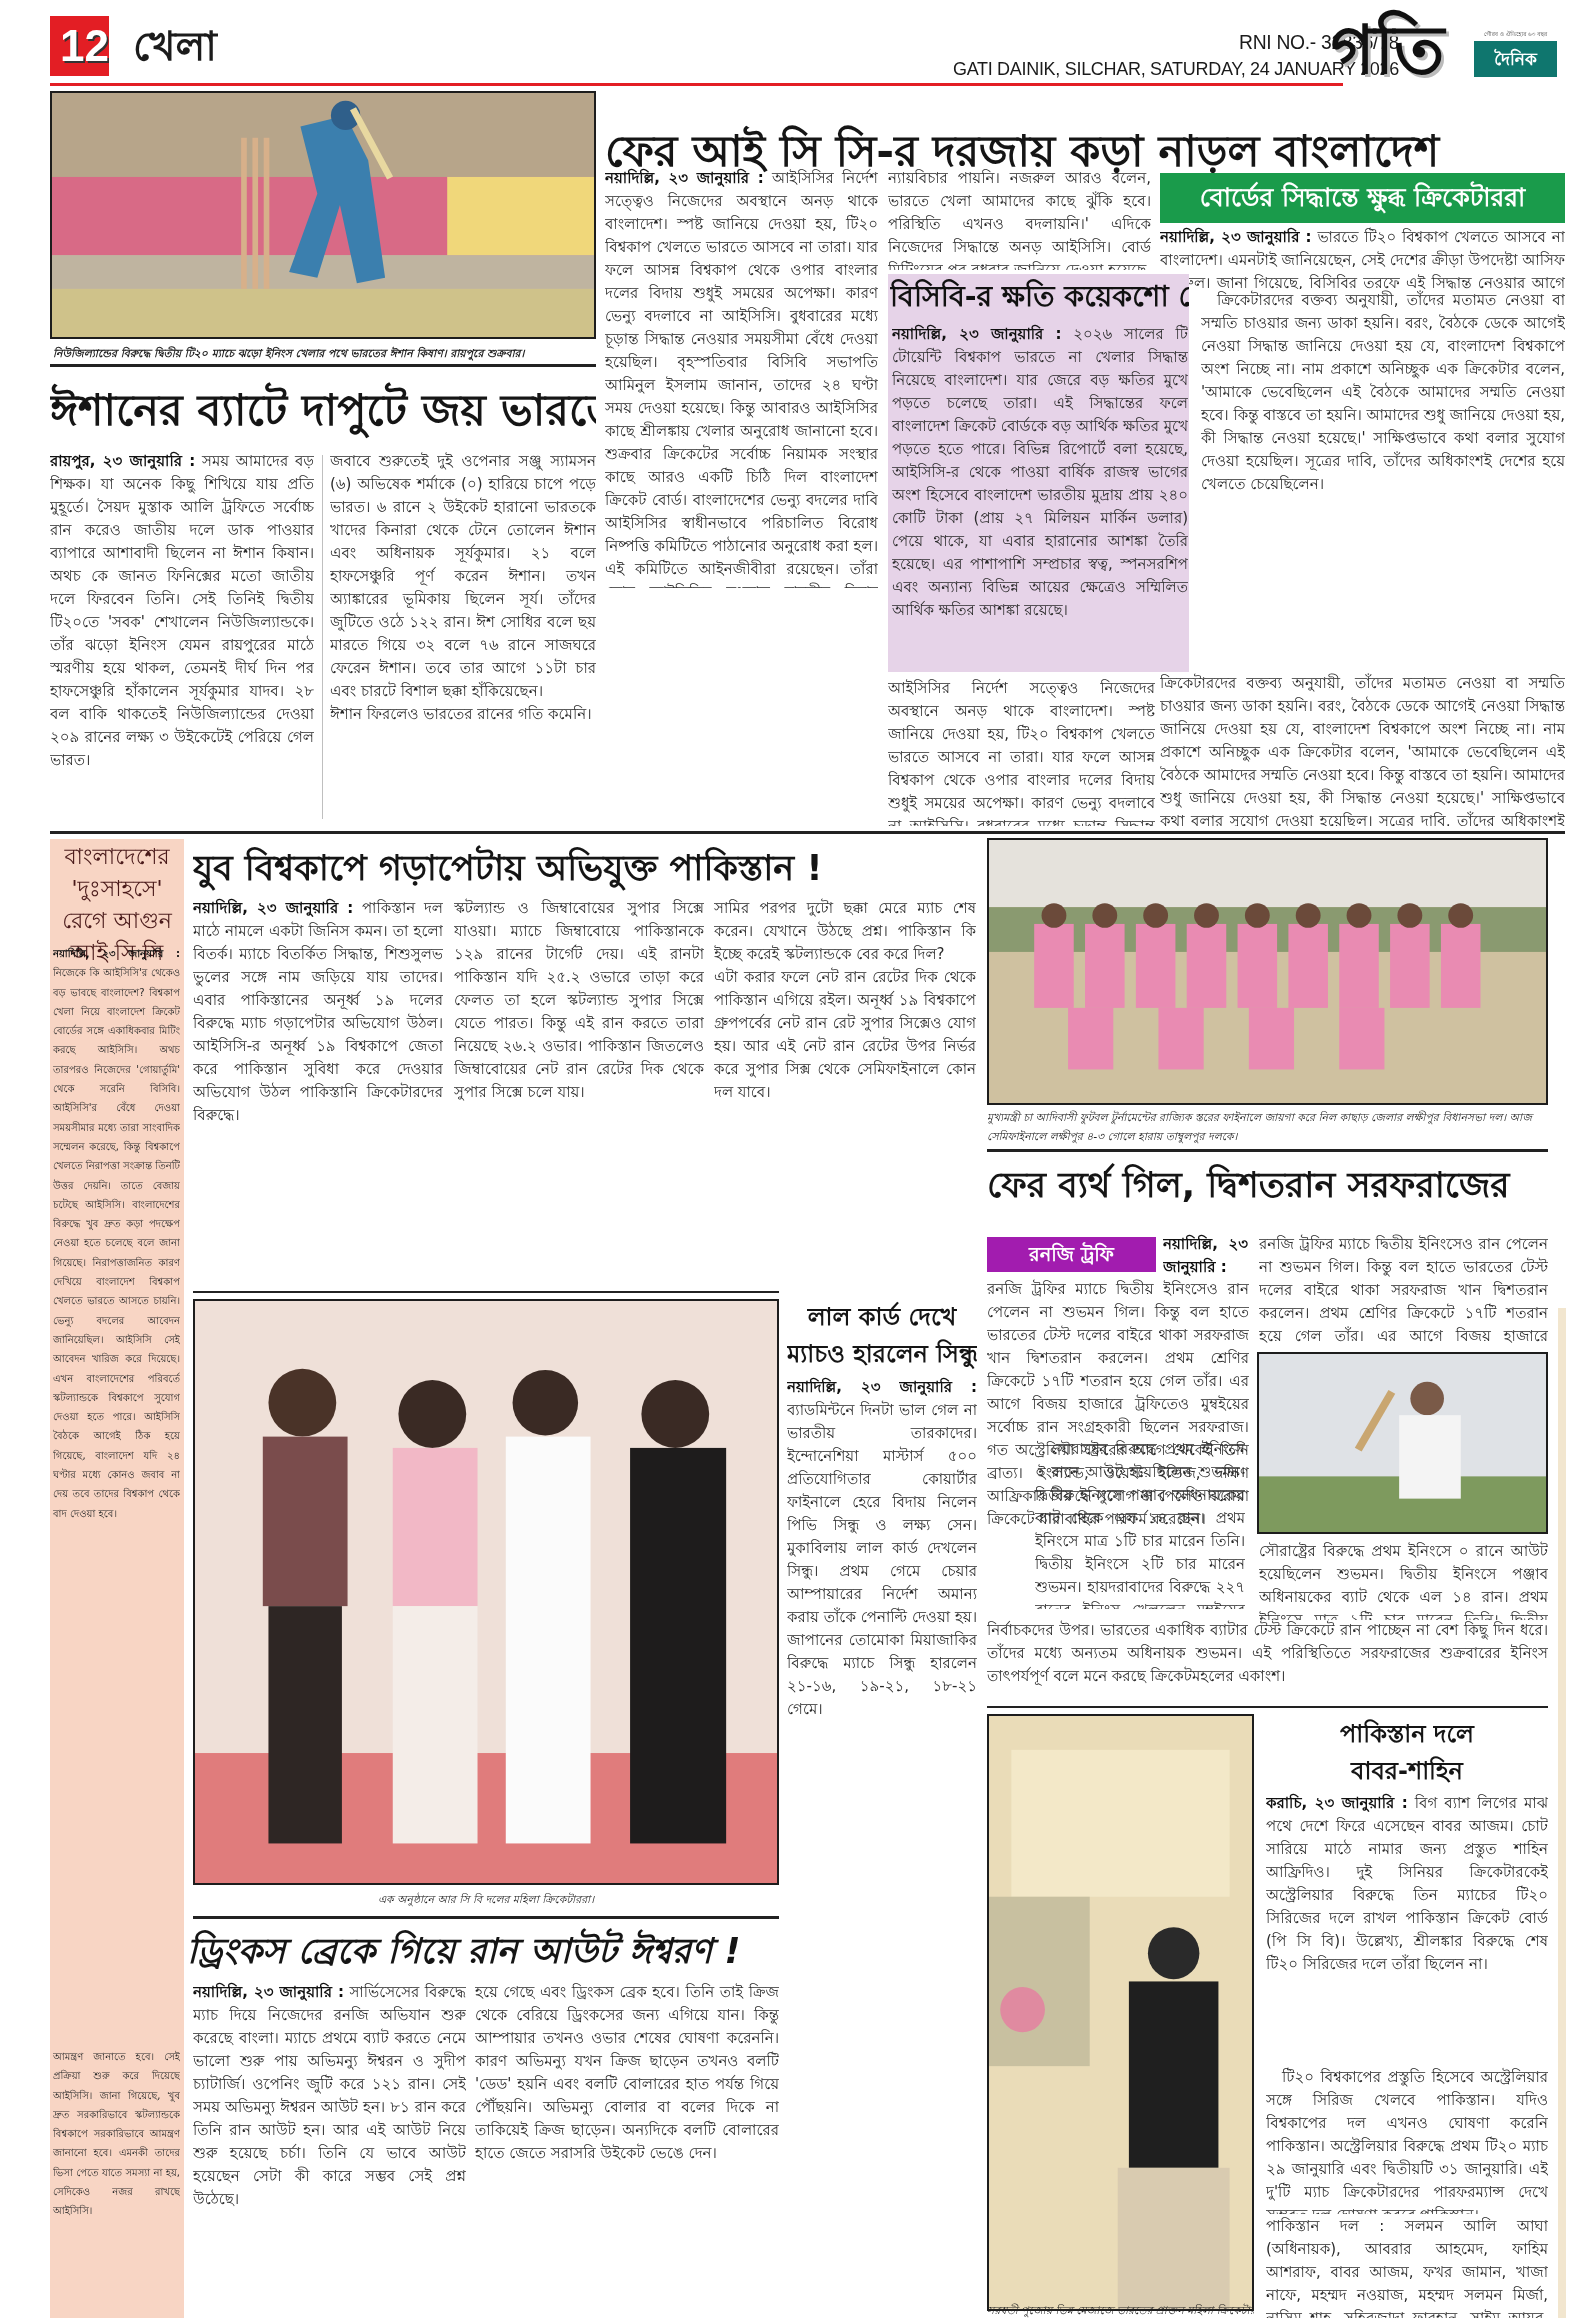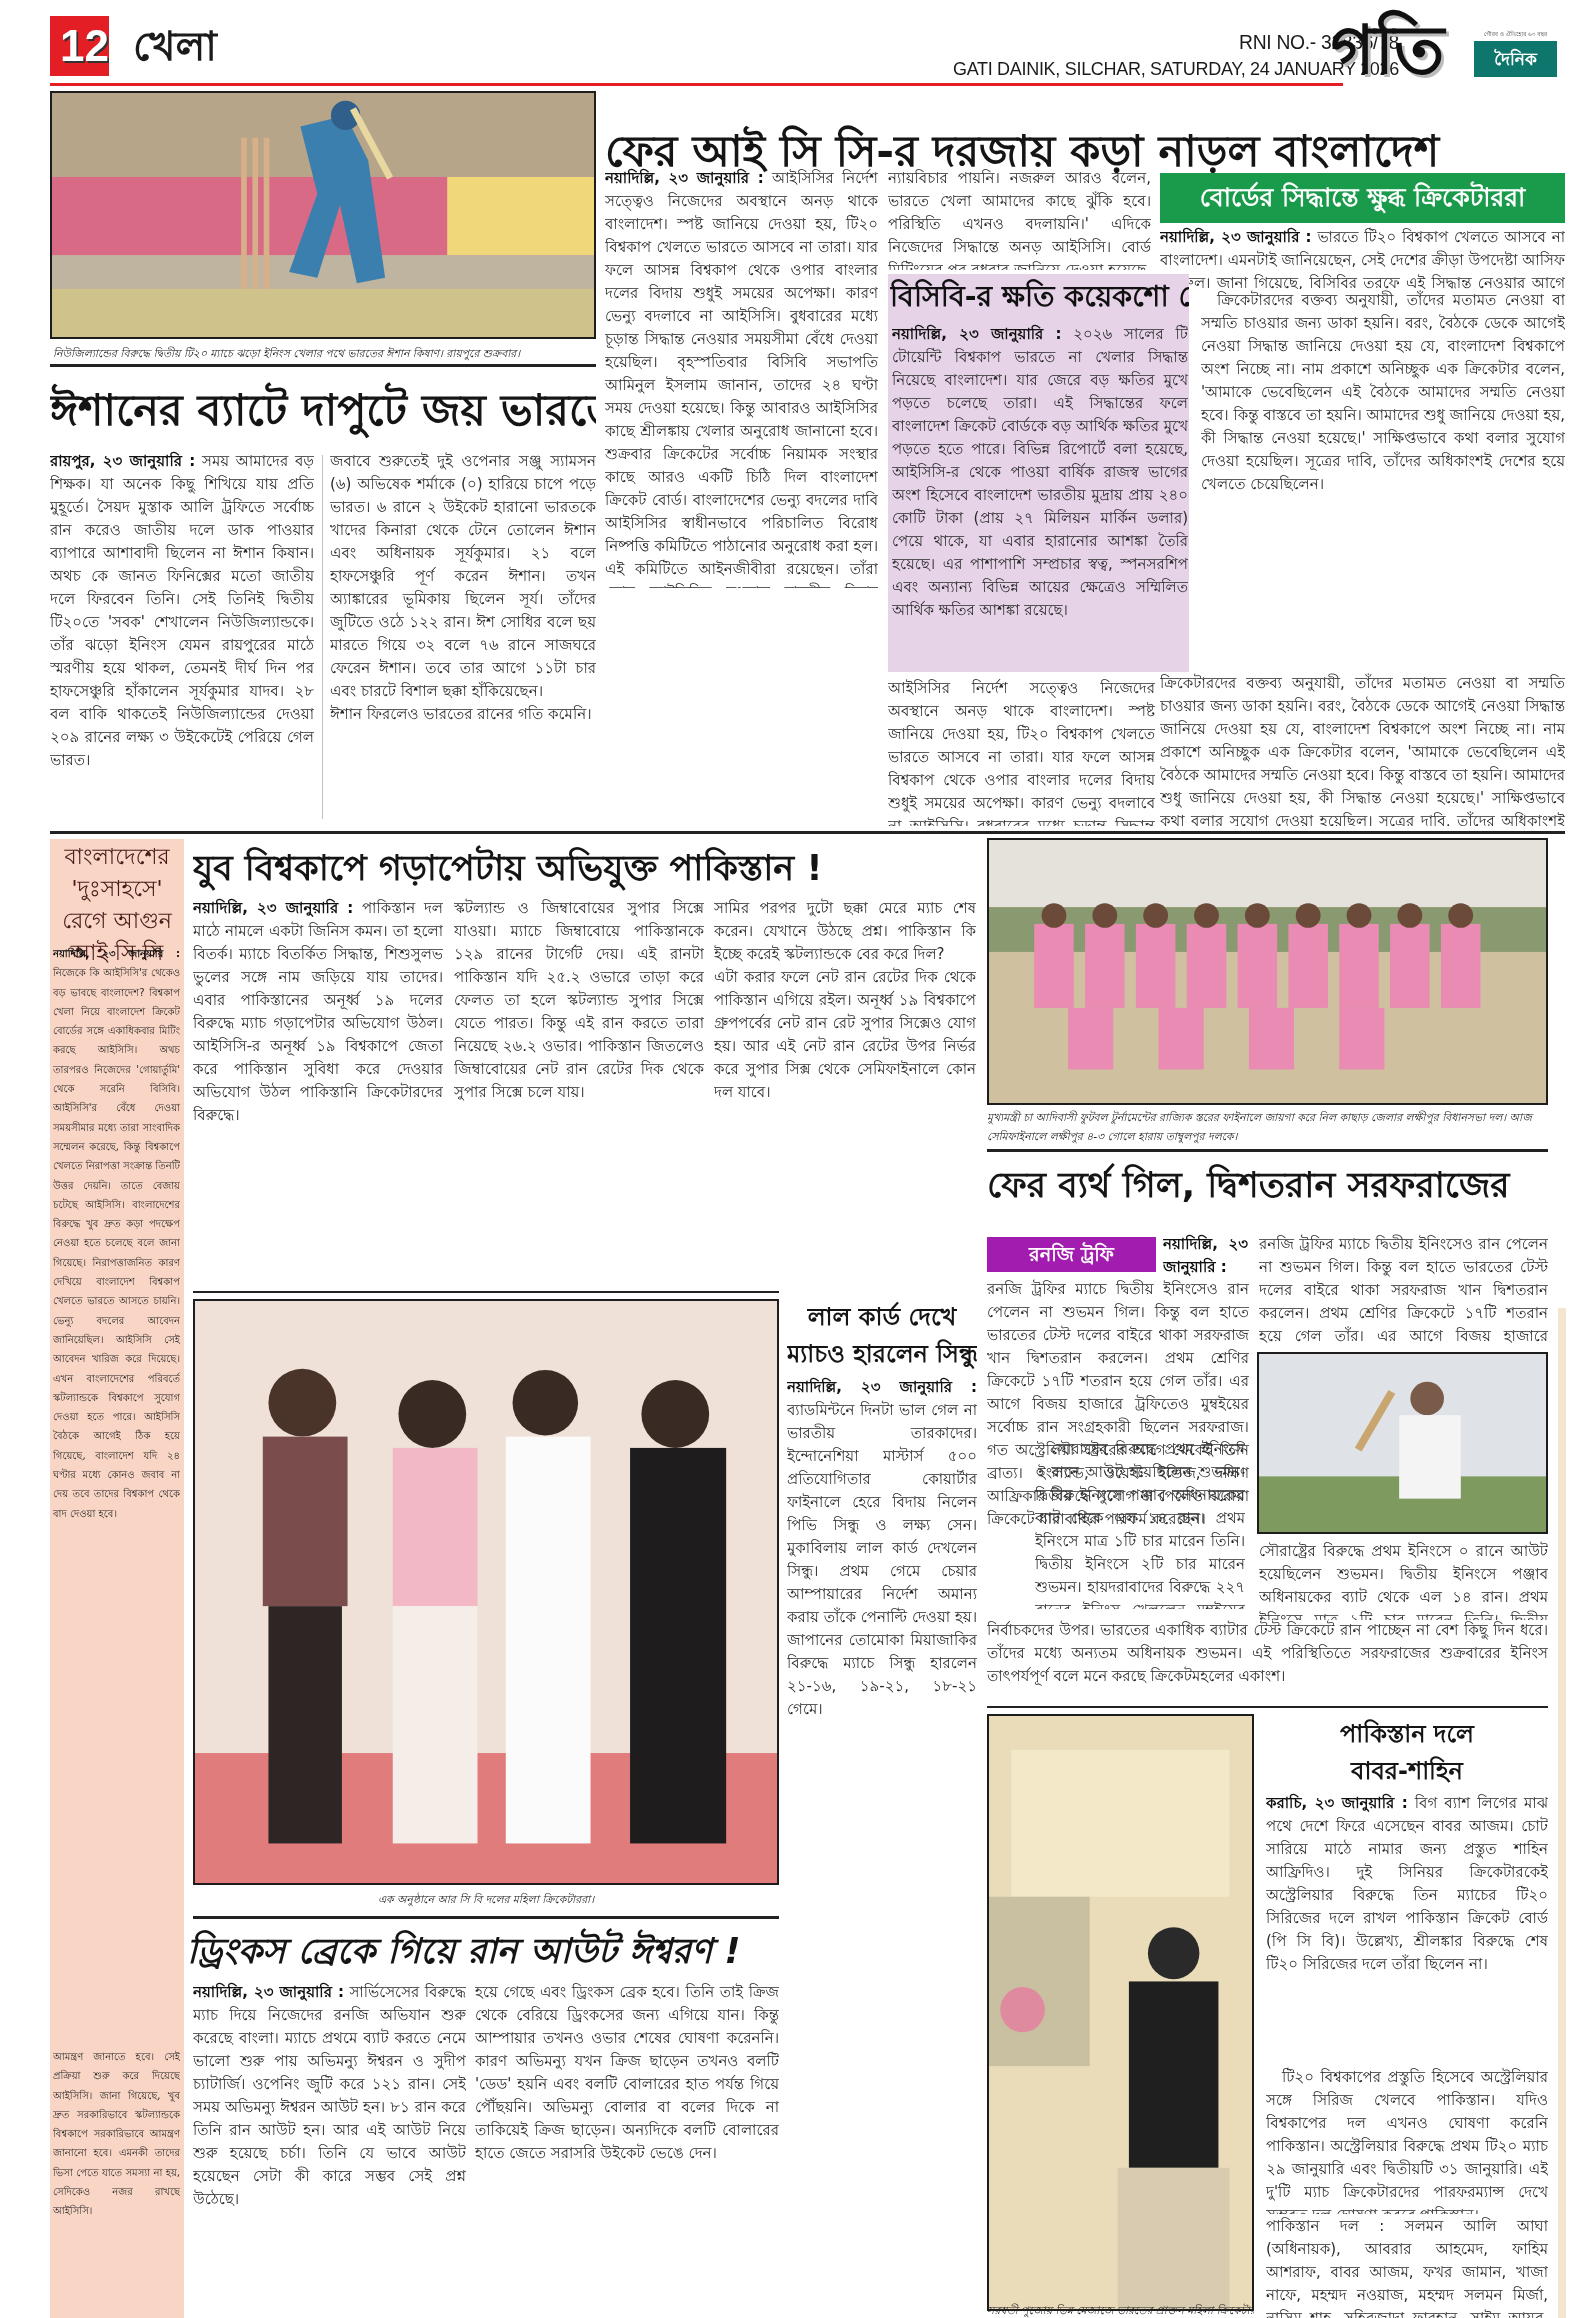--- a/index.html
+++ b/index.html
@@ -63,21 +63,21 @@
     <rect x="0" y="290" width="960" height="60" fill="#bfb4a0"></rect>
     <rect x="0" y="350" width="960" height="86" fill="#cfc28a"></rect>
     <rect x="335" y="80" width="10" height="270" fill="#d7b08a"></rect>
     <rect x="355" y="80" width="10" height="270" fill="#d7b08a"></rect>
     <rect x="375" y="80" width="10" height="270" fill="#d7b08a"></rect>
     <path d="M440 60 L520 40 L560 120 L590 330 L540 340 L510 200 L470 330 L420 320 L470 180 Z" fill="#3b7fae"></path>
     <circle cx="520" cy="40" r="26" fill="#2f5f8a"></circle>
     <rect x="560" y="20" width="12" height="140" fill="#e8d8a0" transform="rotate(-28 566 90)"></rect>
   </svg>
 </div>
-<div class="abs caption" style="left:53px;top:345px;width:546px;">নিউজিল্যান্ডের বিরুদ্ধে দ্বিতীয় টি২০ ম্যাচে ঝড়ো ইনিংস খেলার পথে ভারতের ঈশান কিষাণ। রায়পুরে শুক্রবার।</div>
+<div class="abs caption" style="left:53px;top:345px;width:546px;font-weight:bold;">নিউজিল্যান্ডের বিরুদ্ধে দ্বিতীয় টি২০ ম্যাচে ঝড়ো ইনিংস খেলার পথে ভারতের ঈশান কিষাণ। রায়পুরে শুক্রবার।</div>
 <div class="abs black-rule" style="left:50px;top:364px;width:546px;"></div>
 
 <div class="abs hl hl-xl" style="left:50px;top:379px;width:546px;">ঈশানের ব্যাটে দাপুটে জয় ভারতের</div>
 <div class="abs col" style="left:50px;top:450px;width:264px;height:375px;">
   <p class="first"><span class="dateline">রায়পুর, ২৩ জানুয়ারি :</span> <span>সময় আমাদের বড় শিক্ষক। যা অনেক কিছু শিখিয়ে যায় প্রতি মুহূর্তে। সৈয়দ মুস্তাক আলি ট্রফিতে সর্বোচ্চ রান করেও জাতীয় দলে ডাক পাওয়ার ব্যাপারে আশাবাদী ছিলেন না ঈশান কিষান। অথচ কে জানত ফিনিক্সের মতো জাতীয় দলে ফিরবেন তিনি। সেই তিনিই দ্বিতীয় টি২০তে 'সবক' শেখালেন নিউজিল্যান্ডকে। তাঁর ঝড়ো ইনিংস যেমন রায়পুরের মাঠে স্মরণীয় হয়ে থাকল, তেমনই দীর্ঘ দিন পর হাফসেঞ্চুরি হাঁকালেন সূর্যকুমার যাদব। ২৮ বল বাকি থাকতেই নিউজিল্যান্ডের দেওয়া ২০৯ রানের লক্ষ্য ৩ উইকেটেই পেরিয়ে গেল ভারত।</span></p>
 </div>
 <div class="abs col" style="left:330px;top:450px;width:266px;height:375px;white-space:pre-line;">জবাবে শুরুতেই দুই ওপেনার সঞ্জু স্যামসন (৬) অভিষেক শর্মাকে (০) হারিয়ে চাপে পড়ে ভারত। ৬ রানে ২ উইকেট হারানো ভারতকে খাদের কিনারা থেকে টেনে তোলেন ঈশান এবং অধিনায়ক সূর্যকুমার। ২১ বলে হাফসেঞ্চুরি পূর্ণ করেন ঈশান। তখন অ্যাঙ্কারের ভূমিকায় ছিলেন সূর্য। তাঁদের জুটিতে ওঠে ১২২ রান। ঈশ সোধির বলে ছয় মারতে গিয়ে ৩২ বলে ৭৬ রানে সাজঘরে ফেরেন ঈশান। তবে তার আগে ১১টা চার এবং চারটে বিশাল ছক্কা হাঁকিয়েছেন।
 ঈশান ফিরলেও ভারতের রানের গতি কমেনি।</div>
 <div class="abs vrule" style="left:322px;top:455px;height:364px;"></div>
 

